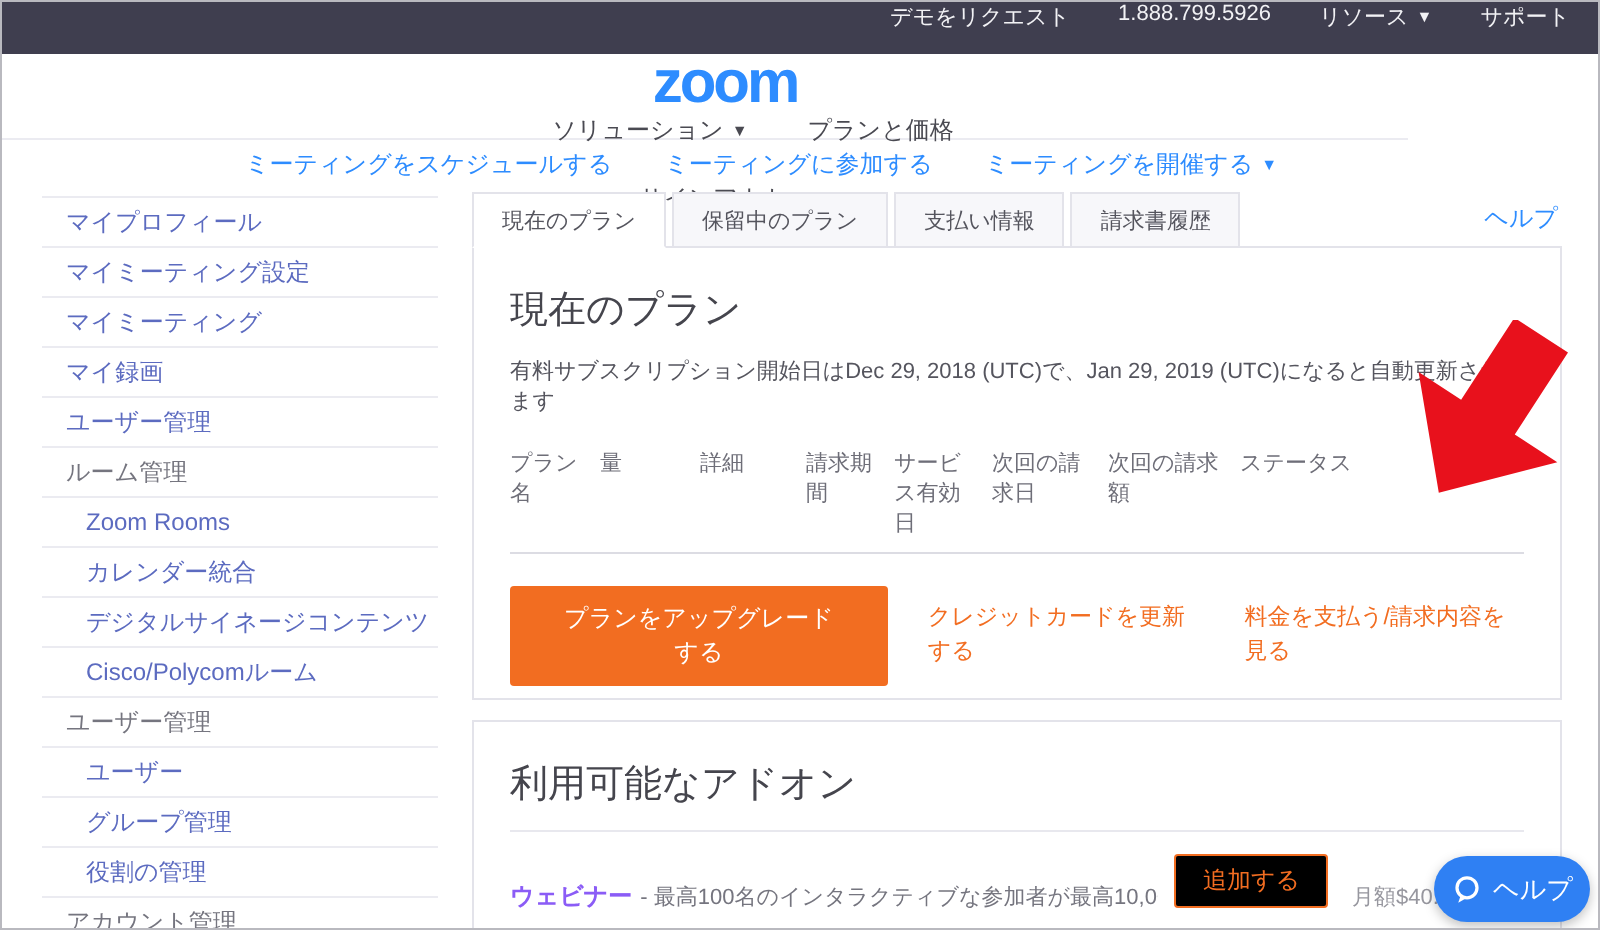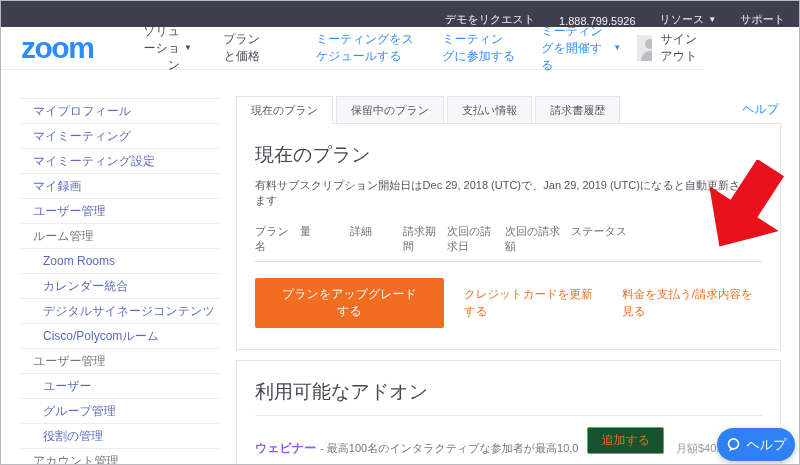--- a/index.html
+++ b/index.html
@@ -6,30 +6,30 @@
   html,body { width:800px; height:465px; }
   body {
     position:relative; overflow:hidden; background:#fff;
     font-family:"Liberation Sans","DejaVu Sans",sans-serif;
     color:#4a4a52;
     border:1px solid #b9b9bf;
   }
   
   .topbar {
     position:absolute; left:0; top:0; width:800px; height:26px;
-    background:#3f3e4f; display:flex; align-items:flex-end; justify-content:flex-end;
+    background:#3f3e4f; display:flex; align-items:flex-start; justify-content:flex-end;
     gap:24px; padding-right:16px; font-size:11px; color:#f2f2f5;
   }
   .topbar .tb-item { cursor:pointer; display:flex; align-items:center; gap:4px; }
   .caret { font-size:8px; line-height:1; }
   
   .header {
     position:absolute; left:0; top:26px; width:703px; height:43px;
     background:#fff; border-bottom:1px solid #ebebf1;
-    display:flex; align-items:center;
+    display:flex; align-items:center;flex-direction:column;
   }
   .logo {
     margin-left:20px; font-size:30px; font-weight:bold; letter-spacing:-1.5px;
     color:#2d8cff; line-height:1;
   }
   .hnav { display:flex; align-items:center; gap:30px; margin-left:48px; font-size:12px; color:#4a4a52;text-align:right; }
   .hnav .hnav-item { cursor:pointer; display:flex; align-items:center; gap:4px; }
   .hlinks { display:flex; align-items:center; gap:26px; margin-left:56px; font-size:12px; }
   .hlinks .hlink { color:#2d8cff; cursor:pointer; display:flex; align-items:center; gap:4px; }
   .avatar {
@@ -76,21 +76,21 @@
   .btn-upgrade {
     background:#f26d21; color:#fff; border:none; font-size:12px; padding:8px 22px;
     border-radius:2px; cursor:pointer; font-family:inherit;
   }
   .actions .olink { display:inline; margin-left:20px; font-size:11.5px; }
   
   .addon-row { display:flex; align-items:center; padding:11px 0; border-top:1px solid #e8e8ee; margin-top:6px; }
   .addon-name { font-size:12px; font-weight:bold; color:#8b5cf6; white-space:nowrap; }
   .addon-desc { font-size:11px; color:#75757f; flex:1; margin-left:4px; white-space:nowrap; overflow:hidden; }
   .btn-add {
-    border:1px solid #f26d21; color:#f26d21; background:#14532d; font-size:12px;
+    border:1px solid #f26d21; color:#f26d21; background:#000000; font-size:12px;
     padding:4px 13px; border-radius:2px; cursor:pointer; margin:0 12px 16px 8px; font-family:inherit; white-space:nowrap;
   }
   .addon-price { font-size:11px; color:#97979f; width:86px; white-space:nowrap; }
   
   .red-arrow { position:absolute; left:696px; top:159px; width:96px; height:94px; z-index:5; pointer-events:none; }
   
   .help-bubble {
     position:absolute; left:716px; top:427px; width:78px; height:33px; border-radius:17px;
     background:#2f80f3; color:#fff; display:flex; align-items:center; justify-content:center;
     gap:6px; font-size:13px; cursor:pointer; z-index:6; box-shadow:0 2px 6px rgba(0,0,0,.25);
@@ -128,22 +128,22 @@
   </div>
   <div class="avatar">
     <span class="av-head"></span>
     <span class="av-body"></span>
   </div>
   <span class="signout">サインアウト</span>
 </div>
 
 <div class="sidebar">
   <div class="side-item">マイプロフィール</div>
+  <div class="side-item">マイミーティング設定</div>
   <div class="side-item">マイミーティング</div>
-  <div class="side-item">マイミーティング設定</div>
   <div class="side-item">マイ録画</div>
   <div class="side-item">ユーザー管理</div>
   <div class="side-item section">ルーム管理</div>
   <div class="side-item indent">Zoom Rooms</div>
   <div class="side-item indent">カレンダー統合</div>
   <div class="side-item indent">デジタルサイネージコンテンツ</div>
   <div class="side-item indent">Cisco/Polycomルーム</div>
   <div class="side-item section">ユーザー管理</div>
   <div class="side-item indent">ユーザー</div>
   <div class="side-item indent">グループ管理</div>
@@ -163,20 +163,21 @@
   <div class="card card1">
     <h1>現在のプラン</h1>
     <div class="sub">有料サブスクリプション開始日はDec 29, 2018 (UTC)で、Jan 29, 2019 (UTC)になると自動更新されます</div>
 
     <div class="pt">
       <div class="pt-head">
         <div class="c1">プラン名</div>
         <div class="c2">量</div>
         <div class="c3">詳細</div>
         <div class="c4">請求期間</div>
+        <div class="c5">サービス有効日</div>
         <div class="c6">次回の請求日</div>
         <div class="c7">次回の請求額</div>
         <div class="c8">ステータス</div>
         <div class="c9"></div>
       </div>
     </div>
 
     <div class="actions">
       <button class="btn-upgrade">プランをアップグレードする</button>
       <span class="olink">クレジットカードを更新する</span>

